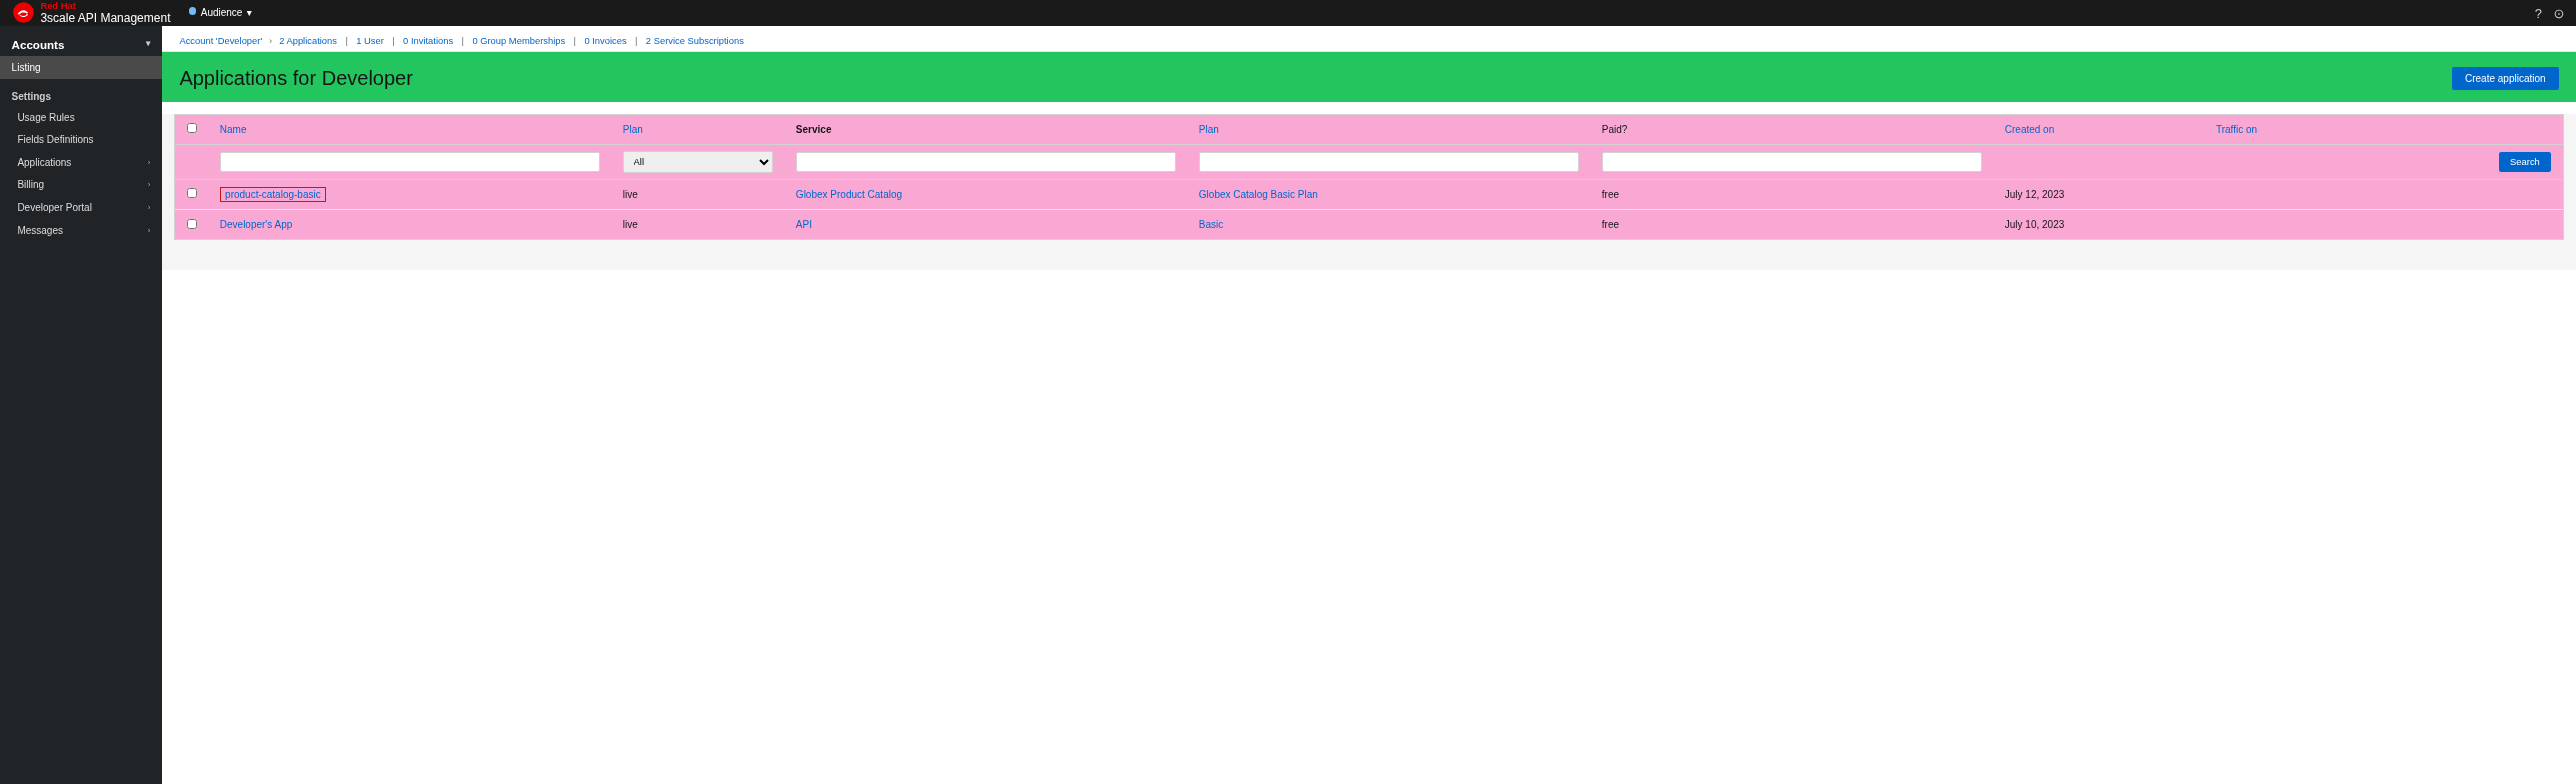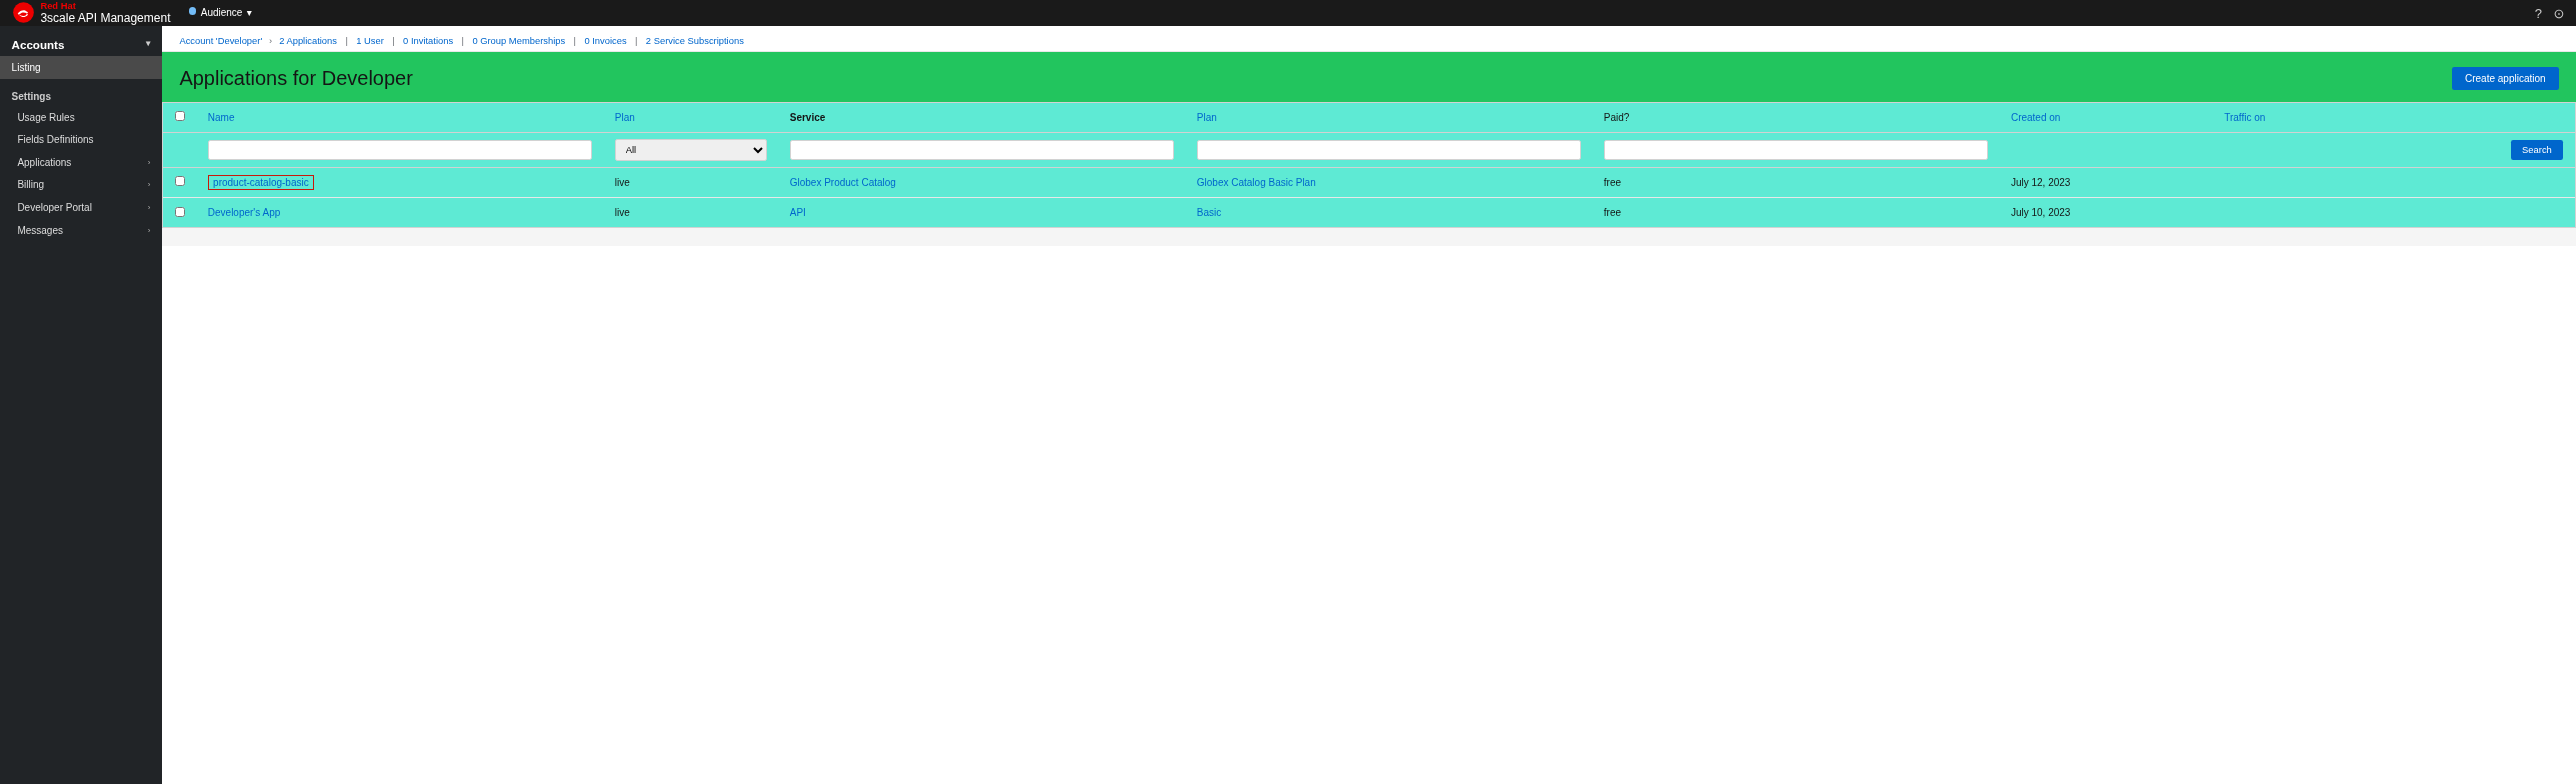--- a/index.html
+++ b/index.html
@@ -94,22 +94,22 @@
     .page-title { font-size: 20px; font-weight: 400; color: #151515; }
     .create-btn {
       background: #0066cc; color: #fff; border: none;
       padding: 5.8px 13px; font-size: 10px; border-radius: 2.2px; cursor: pointer; font-weight: 400;
     }
 
     
     .table-section { background: #f5f5f5; padding: 0 0 17.4px 0; }
 
     .table-wrapper {
-      background: #5eead4;
-      margin: 0;
+      background: #f9a8d4;
+      margin: 12px;
       border: 0.7px solid #d2d2d2;
     }
 
     table { width: 100%; border-collapse: collapse; }
     thead tr { border-bottom: 0.7px solid #d2d2d2; }
     thead th {
       padding: 8.7px 11.6px;
       text-align: left;
       font-weight: 400;
       font-size: 10px;

